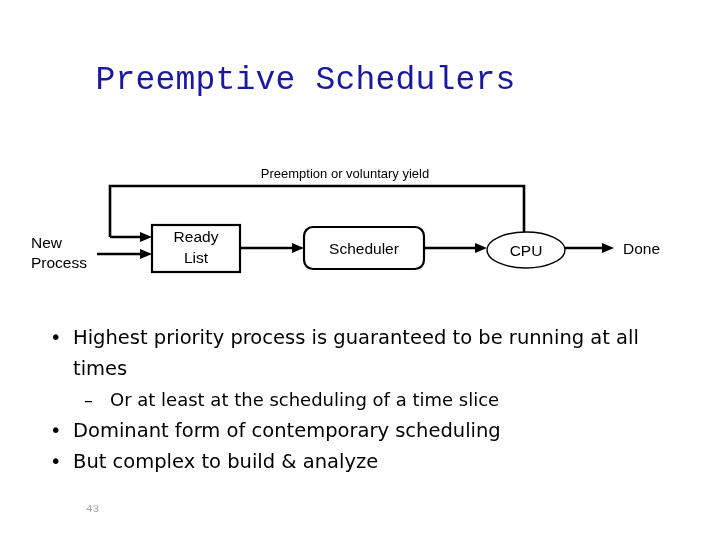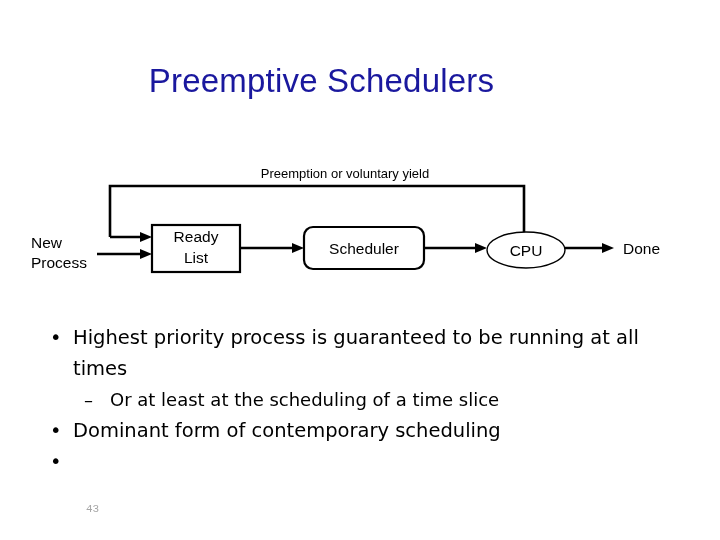--- a/index.html
+++ b/index.html
@@ -15,27 +15,26 @@
     font-family: "DejaVu Sans", sans-serif;
   }
 
   
   #slide-title {
     position: absolute;
     left: 0;
     top: 62px;
     width: 611px;
     text-align: center;
-    font-family: Liberation Sans, sans-serif;
+    font-family: Liberation Mono, monospace;
     font-size: 33px;
     font-weight: 400;
     color: #1a189e;
     letter-spacing: 0.2px;
     white-space: nowrap;
-    padding-left: 16px;
   }
 
   
   #diagram {
     position: absolute;
     left: 0;
     top: 155px;
     width: 622px;
     height: 140px;
   }
@@ -170,17 +169,18 @@
     <span>Or at least at the scheduling of a time slice</span>
   </div>
 
   <div class="bullet-l1">
     <span class="marker">•</span>
     <span>Dominant form of contemporary scheduling</span>
   </div>
 
   <div class="bullet-l1">
     <span class="marker">•</span>
+    <span>But complex to build &amp; analyze</span>
   </div>
 
 </div>
 
 <div id="page-number">43</div>
 
 </body></html>

